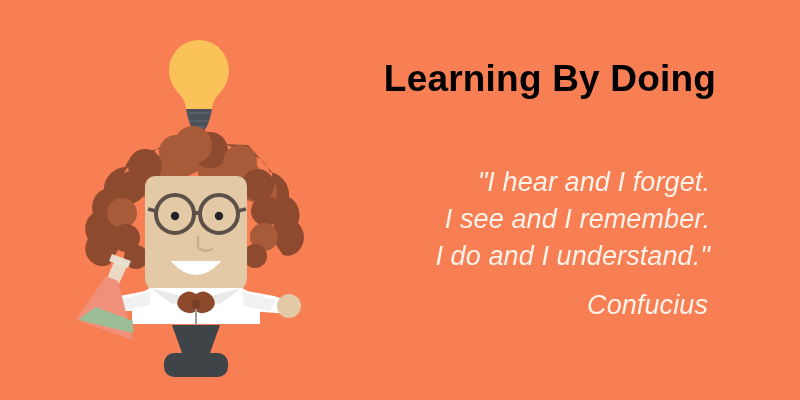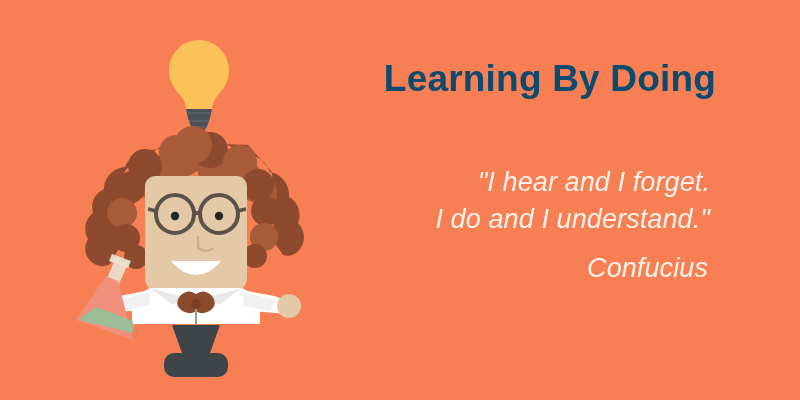--- a/index.html
+++ b/index.html
@@ -38,21 +38,21 @@
     height: 400px;
   }
   #page-title {
     position: absolute;
     left: 0;
     top: 58px;
     width: 340px;
     text-align: center;
     font-size: 37px;
     font-weight: bold;
-    color: #0c4a6e;
+    color: #000000;
     letter-spacing: 0.2px;
     white-space: nowrap;
   }
   #quote {
     position: absolute;
     left: 0;
     top: 164px;
     width: 330px;
     text-align: right;
     font-size: 27px;
@@ -251,19 +251,20 @@
 
     </svg>
   </div>
 
   <div id="text-block">
 
     <div id="page-title">Learning By Doing</div>
 
     <div id="quote">
       <span class="qline">"I hear and I forget.</span>
+      <span class="qline">I see and I remember.</span>
       <span class="qline">I do and I understand."</span>
       <span id="attribution">Confucius</span>
     </div>
 
   </div>
 
 </div>
 
 </body></html>

